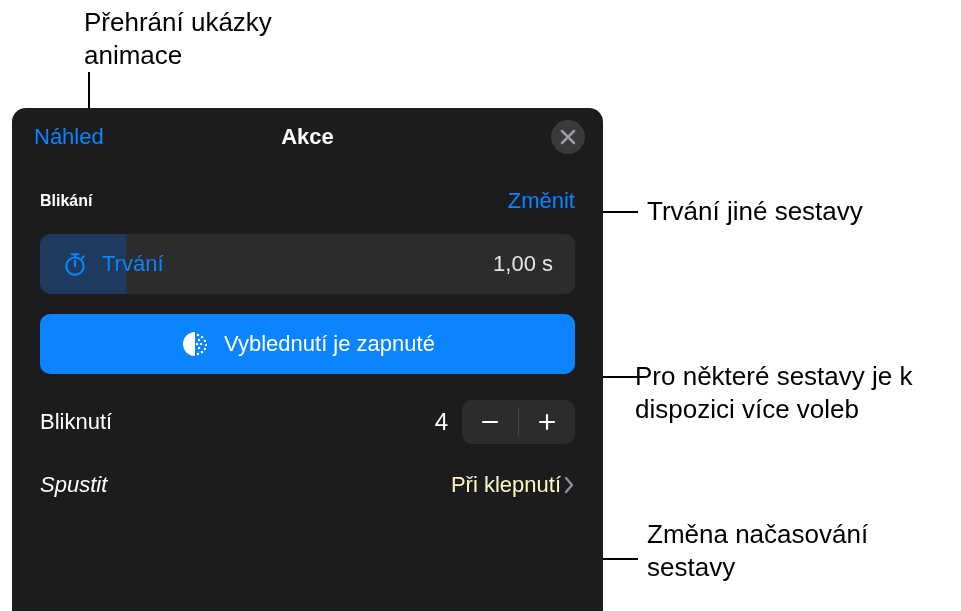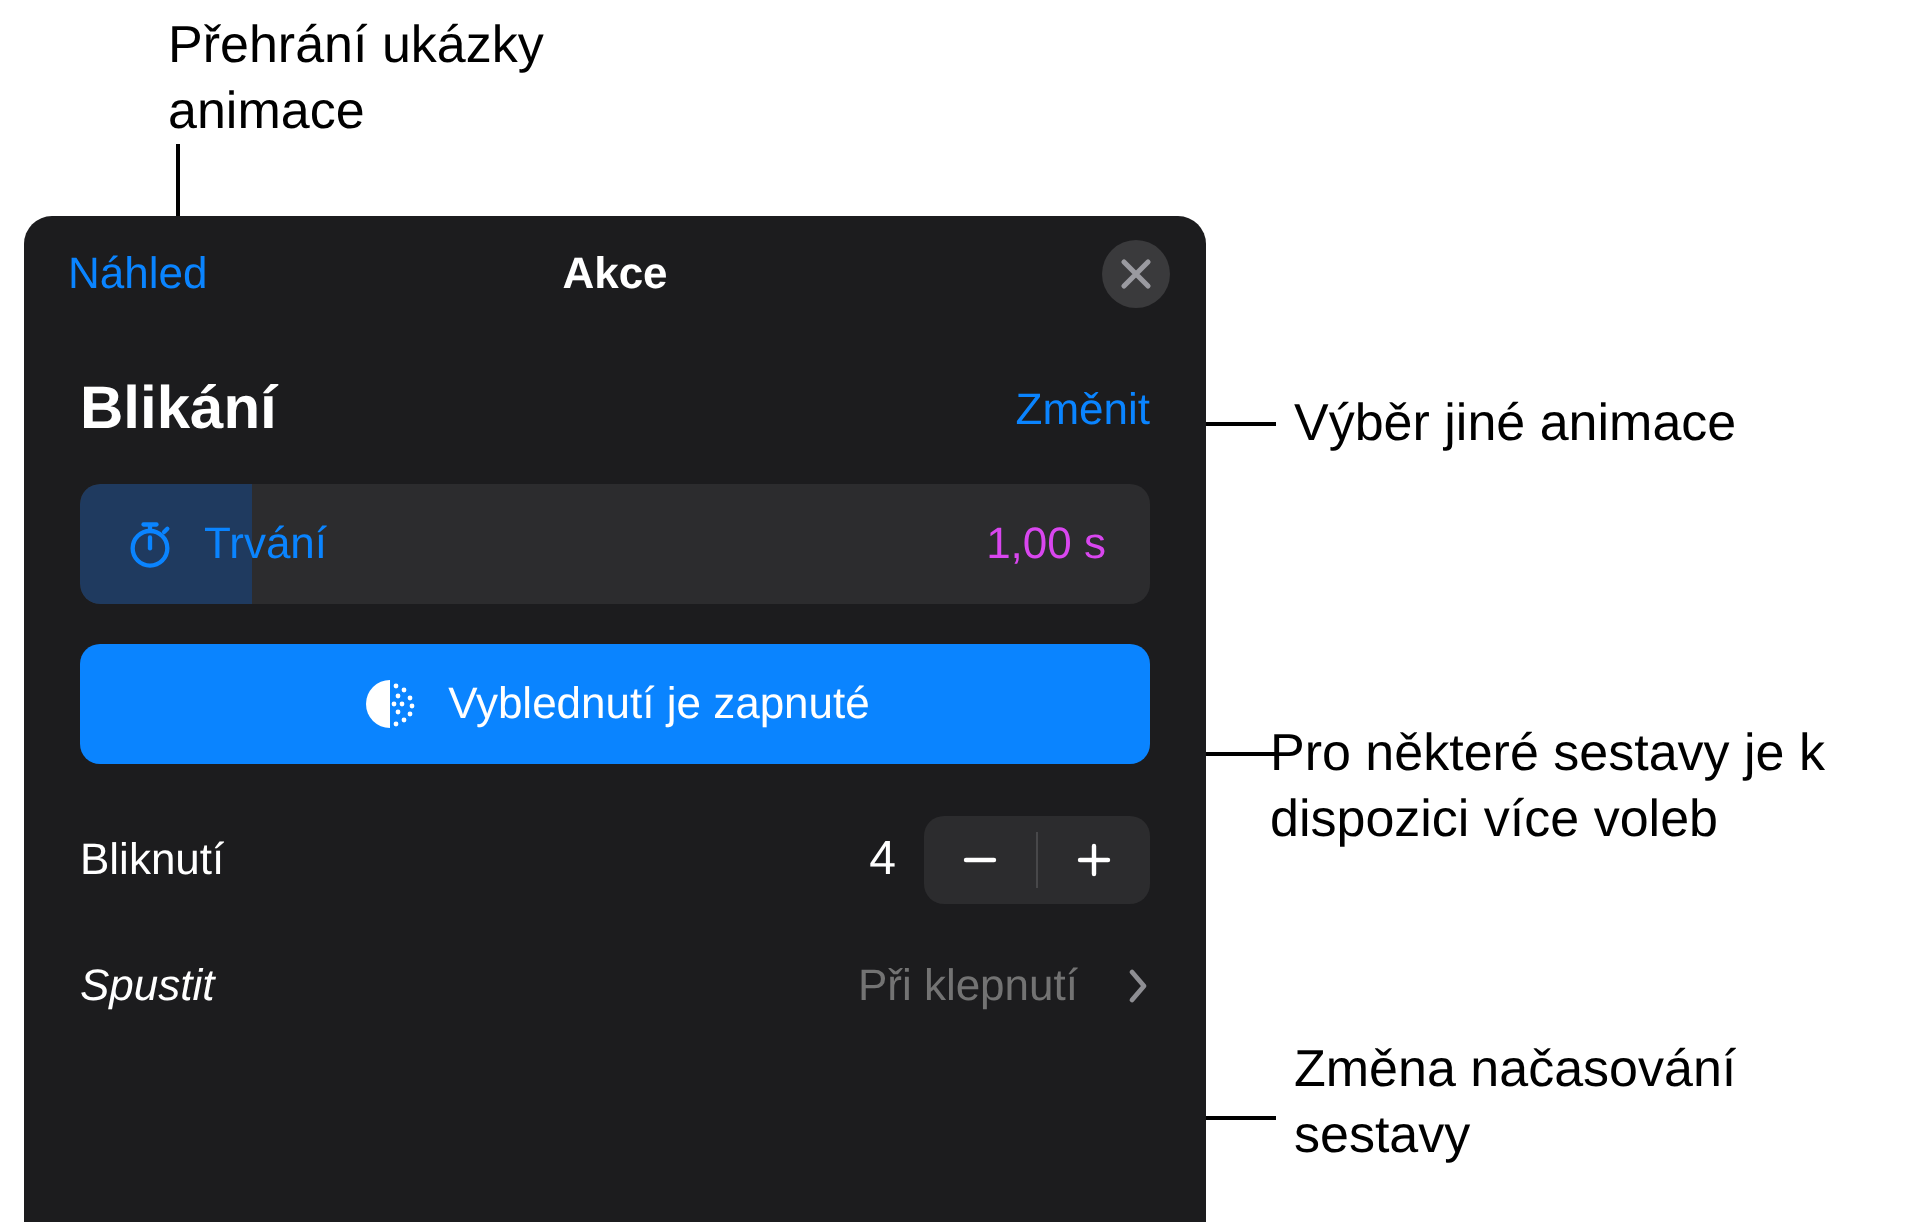--- a/index.html
+++ b/index.html
@@ -70,21 +70,21 @@
   }
   .close-btn svg { width: 16px; height: 16px; }
 
   .section-row {
     display: flex;
     justify-content: space-between;
     align-items: center;
     padding: 22px 28px 18px 28px;
   }
   .section-title {
-    font-size: 30px;
+    font-size: 16px;
     font-weight: 600;
     color: #fff;
   }
   .change-link {
     font-size: 22px;
     color: #0a84ff;
   }
 
   .duration-row {
     margin: 2px 28px 0 28px;
@@ -112,21 +112,21 @@
     padding: 0 22px;
     z-index: 1;
   }
   .duration-label {
     color: #0a84ff;
     font-size: 22px;
     margin-left: 14px;
   }
   .duration-value {
     margin-left: auto;
-    color: #d946ef;
+    color: #e5e5e5;
     font-size: 22px;
   }
   .stopwatch-icon { width: 26px; height: 26px; }
 
   .fade-row {
     margin: 20px 28px 0 28px;
     height: 60px;
     background: #0a84ff;
     border-radius: 10px;
     display: flex;
@@ -181,25 +181,25 @@
   }
 
   .start-row {
     display: flex;
     align-items: center;
     padding: 28px 28px 0 28px;
   }
   .start-label { font-size: 22px; color: #fff; font-style: italic; }
   .start-value {
     margin-left: auto;
-    color: #737373;
-    font-size: 22px;
-    display: flex;
-    align-items: center;
-    gap: 24px;
+    color: #fef9c3;
+    font-size: 22px;
+    display: flex;
+    align-items: center;
+    gap: 2px;
     justify-content: space-between;
   }
   .chevron { width: 12px; height: 18px; }
 
   .home-indicator {
     position: absolute;
     bottom: 8px;
     left: 50%;
     transform: translateX(-50%);
     width: 170px;
@@ -207,21 +207,21 @@
     background: #a0a0a5;
     border-radius: 3px;
   }
 </style>
 </head>
 <body>
 
 <div class="callout" style="left:84px; top:6px; width:260px;">Přehrání ukázky animace</div>
 <div class="line line-v" style="left:88px; top:72px; height:46px;"></div>
 
-<div class="callout" style="left:647px; top:195px;">Výběr jiné animace</div>
+<div class="callout" style="left:647px; top:195px;">Trvání jiné sestavy</div>
 <div class="line line-h" style="left:584px; top:211px; width:54px;"></div>
 
 <div class="callout" style="left:635px; top:360px; width:300px;">Pro některé sestavy je k dispozici více voleb</div>
 <div class="line line-h" style="left:590px; top:376px; width:48px;"></div>
 
 <div class="callout" style="left:647px; top:518px; width:280px;">Změna načasování sestavy</div>
 <div class="line line-h" style="left:584px; top:558px; width:54px;"></div>
 
 <div class="panel">
 

